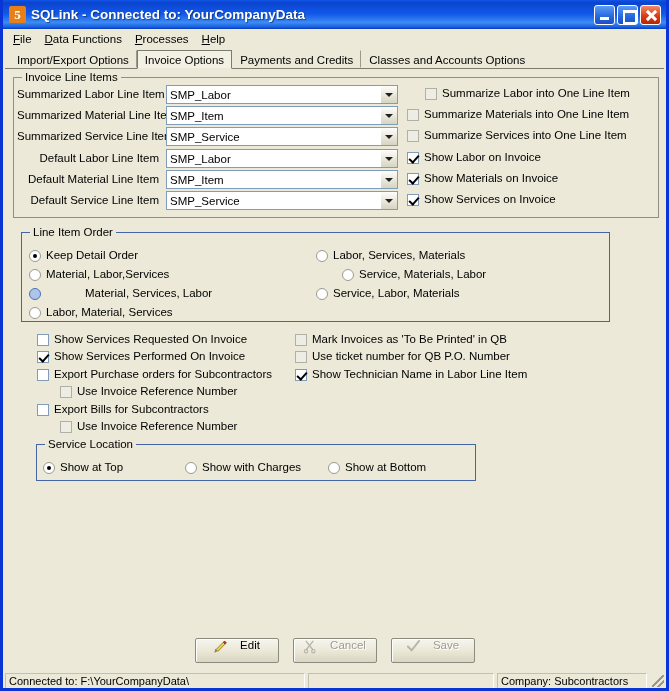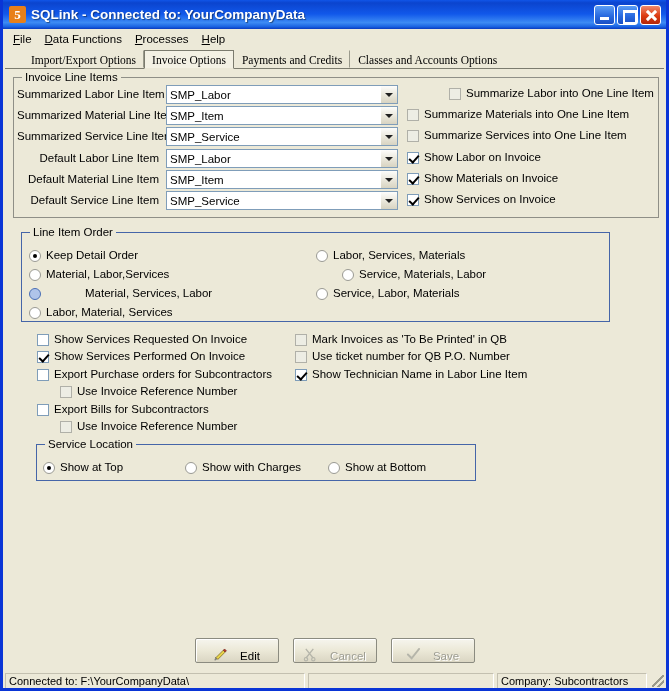--- a/index.html
+++ b/index.html
@@ -90,25 +90,24 @@
     padding: 2px 8px 2px 5px;
     cursor: default;
     white-space: nowrap;
   }
   .menu-item u { text-decoration: underline; }
 
   
   .tabstrip {
     position: relative;
     height: 19px;
-    padding-left: 20px;
+    padding-left: 6px;
     display: flex;
     align-items: flex-end;
     background: #ECE9D8;
-    font-family: Liberation Serif, serif;
   }
   .tab {
     font-size: 11.5px;
     color: #000;
     padding: 2px 7px 2px 7px;
     height: 18px;
     line-height: 14px;
     white-space: nowrap;
     border: 1px solid transparent;
     border-right-color: #9A9A8C;
@@ -265,21 +264,21 @@
     display: flex;
     justify-content: center;
     gap: 14px;
   }
   .btn {
     width: 84px; height: 25px;
     background: linear-gradient(180deg,#F6F5EE,#ECE9D8 48%,#DAD6C3);
     border: 1px solid #8B8B80;
     border-radius: 2px;
     display: flex;
-    align-items: flex-end;
+    align-items: flex-start;
     justify-content: center;
     gap: 12px;
     font-size: 11.5px;
     color: #000;
     cursor: pointer;
     box-shadow: inset 1px 1px 0 #ffffff;
   }
   .btn.disabled { color: #9D9D92; text-shadow: 1px 1px 0 #ffffff; }
   .btn-ico { width: 15px; height: 15px; flex: 0 0 auto; }
 
@@ -394,21 +393,21 @@
           <i></i>
         </span>
     </div>
     <div class="combo" style="left:161px; top:122px; width:232px;">
       <span class="val">SMP_Service</span>
       <span class="arrowbox">
           <i></i>
         </span>
     </div>
 
-    <div class="chk disabled" style="left:408px; top:18px;padding-left:36px;">
+    <div class="chk disabled" style="left:384px; top:18px;padding-left:36px;">
       <span class="box"></span>
       <span class="lbl">Summarize Labor into One Line Item</span>
     </div>
     <div class="chk disabled" style="left:402px; top:39px;">
       <span class="box"></span>
       <span class="lbl">Summarize Materials into One Line Item</span>
     </div>
     <div class="chk disabled" style="left:402px; top:60px;">
       <span class="box"></span>
       <span class="lbl">Summarize Services into One Line Item</span>

